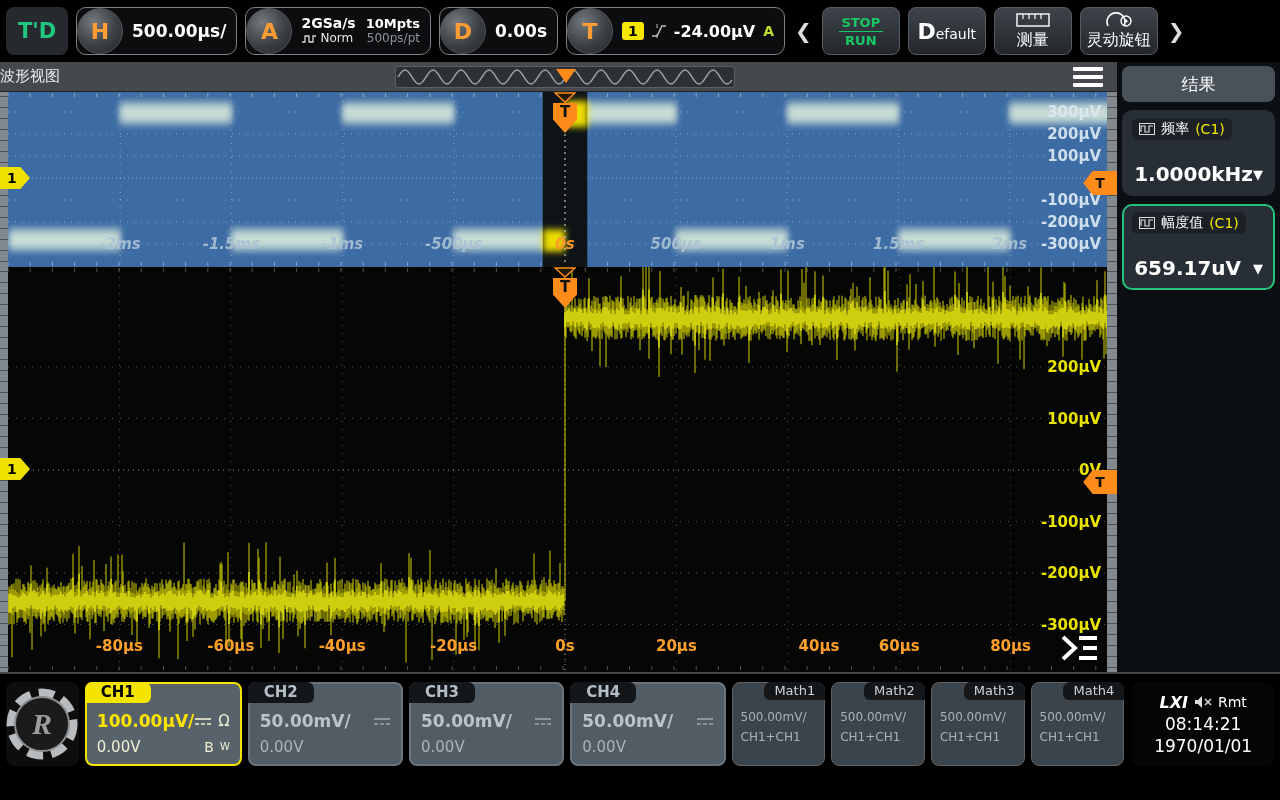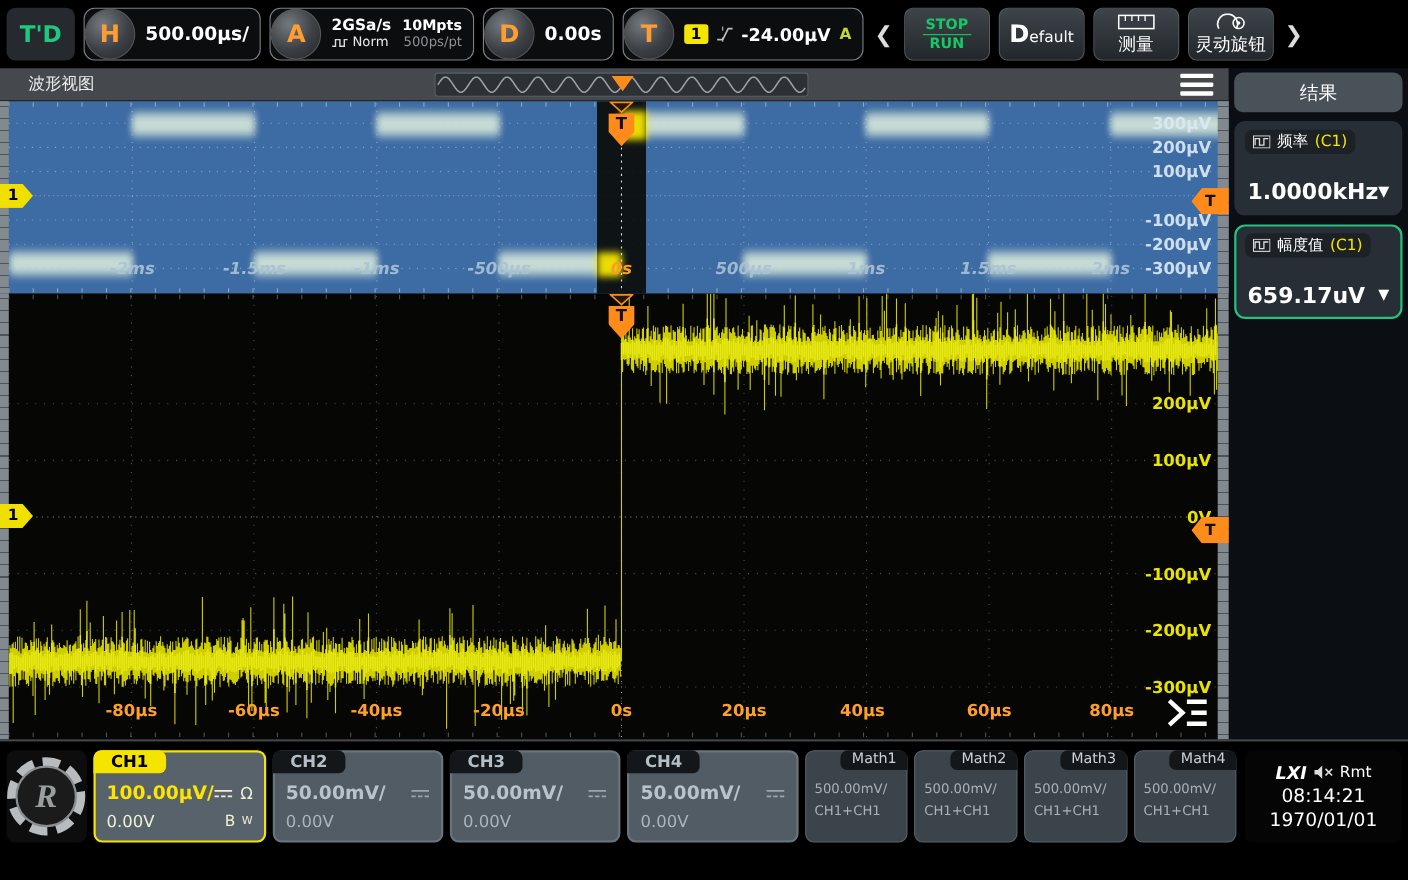--- a/index.html
+++ b/index.html
@@ -35,21 +35,21 @@
   .stoprun { color:#17c964; font-weight:bold; font-size:13px; line-height:15px; text-align:center; }
   .stoprun .sep { display:block; border-top:1px solid #17c964; width:44px; margin:1px auto; }
   .default-label { color:#fff; font-size:14px; }
   .default-label b { font-size:22px; }
   .tb-btn .cn { color:#fff; font-size:16px; margin-top:1px; }
   
   .main-row { display:flex; }
   .display { width:1122px; }
   .wave-header { height:30px; background:#45494d; display:flex; align-items:center; position:relative;
     border-bottom:1px solid #222; }
-  .wave-title { color:#ececec; font-size:15px; padding-left:26px; }
+  .wave-title { color:#ececec; font-size:15px; padding-left:0; }
   .overview-strip { position:absolute; left:395px; top:4px; width:340px; height:22px; background:#2d3135;
     border:1px solid #5a5f63; border-radius:3px; }
   .hamburger { position:absolute; right:14px; top:5px; width:30px; height:20px; display:flex;
     flex-direction:column; justify-content:space-between; }
   .hamburger span { height:4px; background:#fff; border-radius:1px; }
   .wave-top { height:175px; background:#3d6ba4; position:relative; }
   .wave-zoom { height:405px; background:#060604; position:relative; }
   .side-ruler { position:absolute; top:0; bottom:0; width:8px; z-index:3;
     background:repeating-linear-gradient(#82898f 0 4px, #4c5257 4px 5px, #82898f 5px 11px); }
   .side-ruler.left { left:0; } .side-ruler.right { right:0; width:10px; }
@@ -527,21 +527,21 @@
       <svg class="expand-icon" width="44" height="32">
         <polyline points="6,5 18,16 6,27" fill="none" stroke="#fff" stroke-width="4"></polyline>
         <path d="M22 6 h18 M26 16 h14 M22 26 h18" stroke="#fff" stroke-width="4"></path>
       </svg>
     <span class="tick-label" style="left: 119.4px; top: 370px;">-80μs</span>
         <span class="tick-label" style="left: 230.8px; top: 370px;">-60μs</span>
         <span class="tick-label" style="left: 342.2px; top: 370px;">-40μs</span>
         <span class="tick-label" style="left: 453.6px; top: 370px;">-20μs</span>
         <span class="tick-label" style="left: 565px; top: 370px;">0s</span>
         <span class="tick-label" style="left: 676.4px; top: 370px;">20μs</span>
-        <span class="tick-label" style="left: 784px; top: 370px;">40μs</span>
+        <span class="tick-label" style="left: 819px; top: 370px;">40μs</span>
         <span class="tick-label" style="left: 899.2px; top: 370px;">60μs</span>
         <span class="tick-label" style="left: 1010.6px; top: 370px;">80μs</span>
         <span class="vlabel" style="top: 100px;">200μV</span>
         <span class="vlabel" style="top: 151.5px;">100μV</span>
         <span class="vlabel" style="top: 203px;">0V</span>
         <span class="vlabel" style="top: 254.5px;">-100μV</span>
         <span class="vlabel" style="top: 306px;">-200μV</span>
         <span class="vlabel" style="top: 357.5px;">-300μV</span>
       </div>
   </div>

